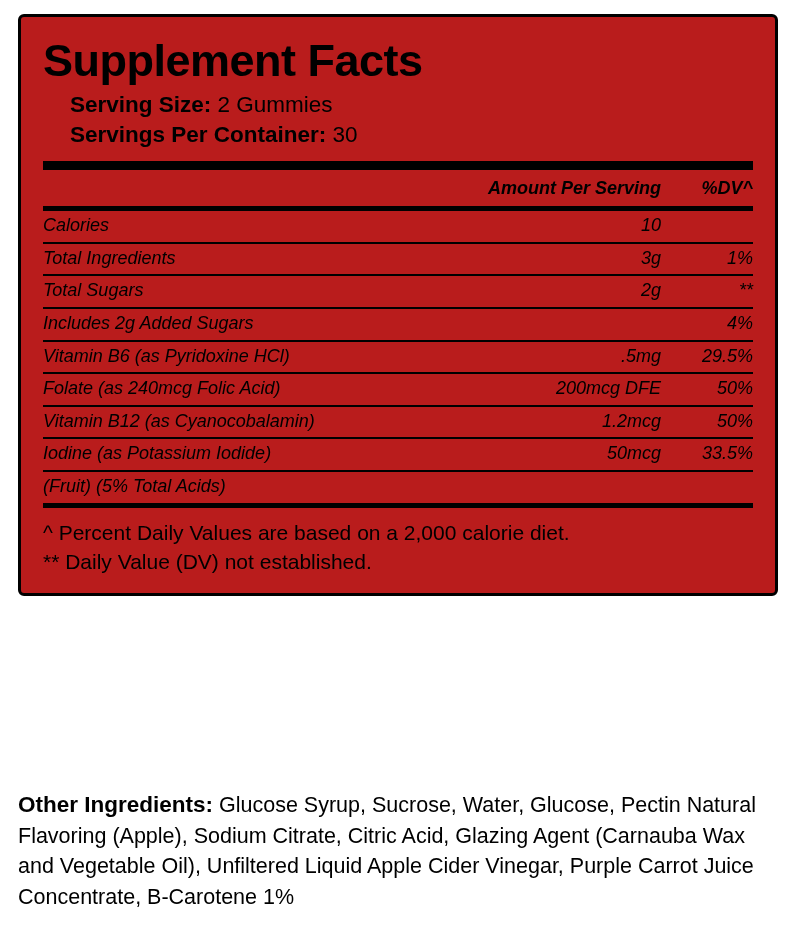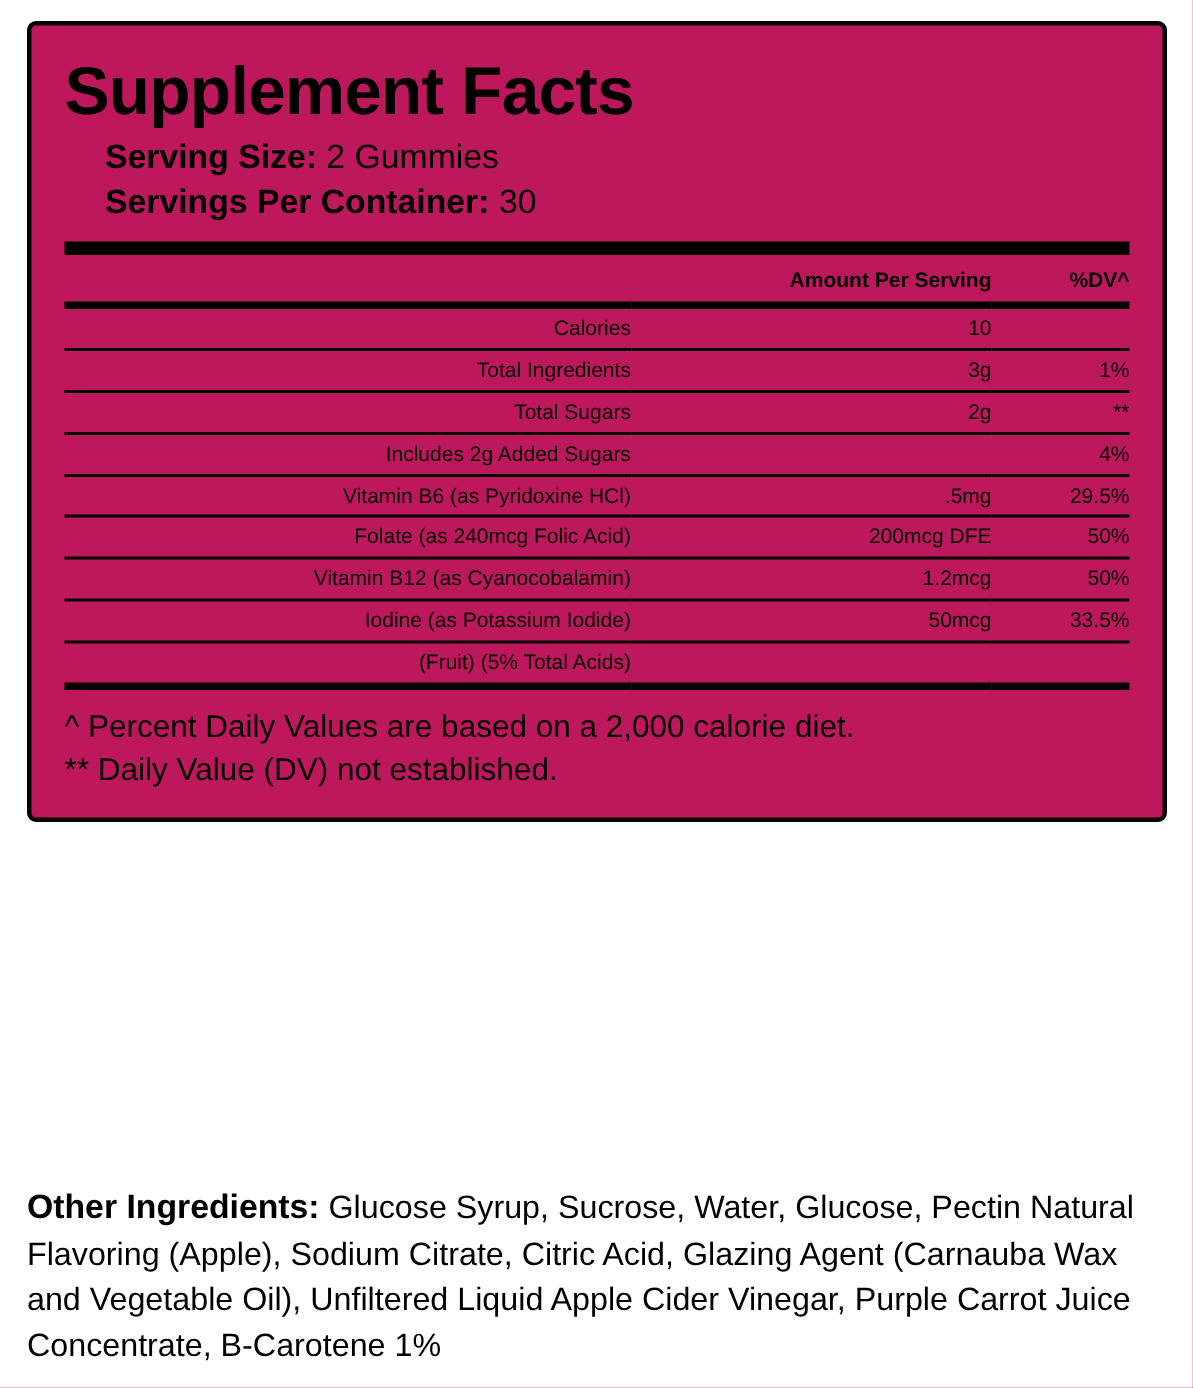--- a/index.html
+++ b/index.html
@@ -23,21 +23,21 @@
   }
   .panel {
     position: absolute;
     left: 18px;
     top: 14px;
     width: 760px;
     box-sizing: border-box;
     border: 3px solid #000;
     border-radius: 6px;
     padding: 18px 22px 16px 22px;
-    background: #be185d;
+    background: #b91c1c;
   }
   .title {
     font-size: 45px;
     font-weight: bold;
     line-height: 1.05;
     letter-spacing: -0.5px;
     margin: 2px 0 6px 0;
   }
   .serving-line {
     font-size: 22.5px;
@@ -48,29 +48,30 @@
     font-weight: bold;
     margin-left: 27px;
   }
   .rule-thick {
     border-top: 9px solid #000;
     margin: 11px 0 0 0;
   }
   table.facts {
     width: 100%;
     border-collapse: collapse;
-    font-size: 14px;
+    font-size: 18px;
+    font-style: italic;
   }
   table.facts td {
     padding: 4px 0 5px 0;
     vertical-align: bottom;
     line-height: 1.2;
   }
   td.name {
-    text-align: right;
+    text-align: left;
   }
   td.amount {
     text-align: right;
     white-space: nowrap;
     padding-right: 6px;
   }
   td.dv {
     text-align: right;
     white-space: nowrap;
     width: 92px;

